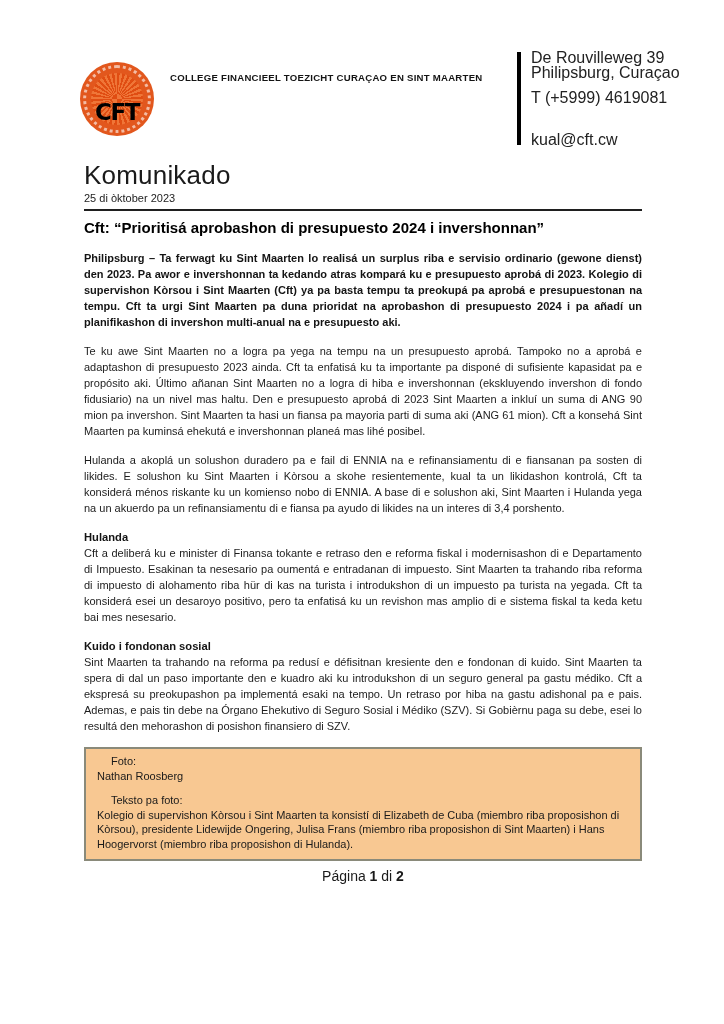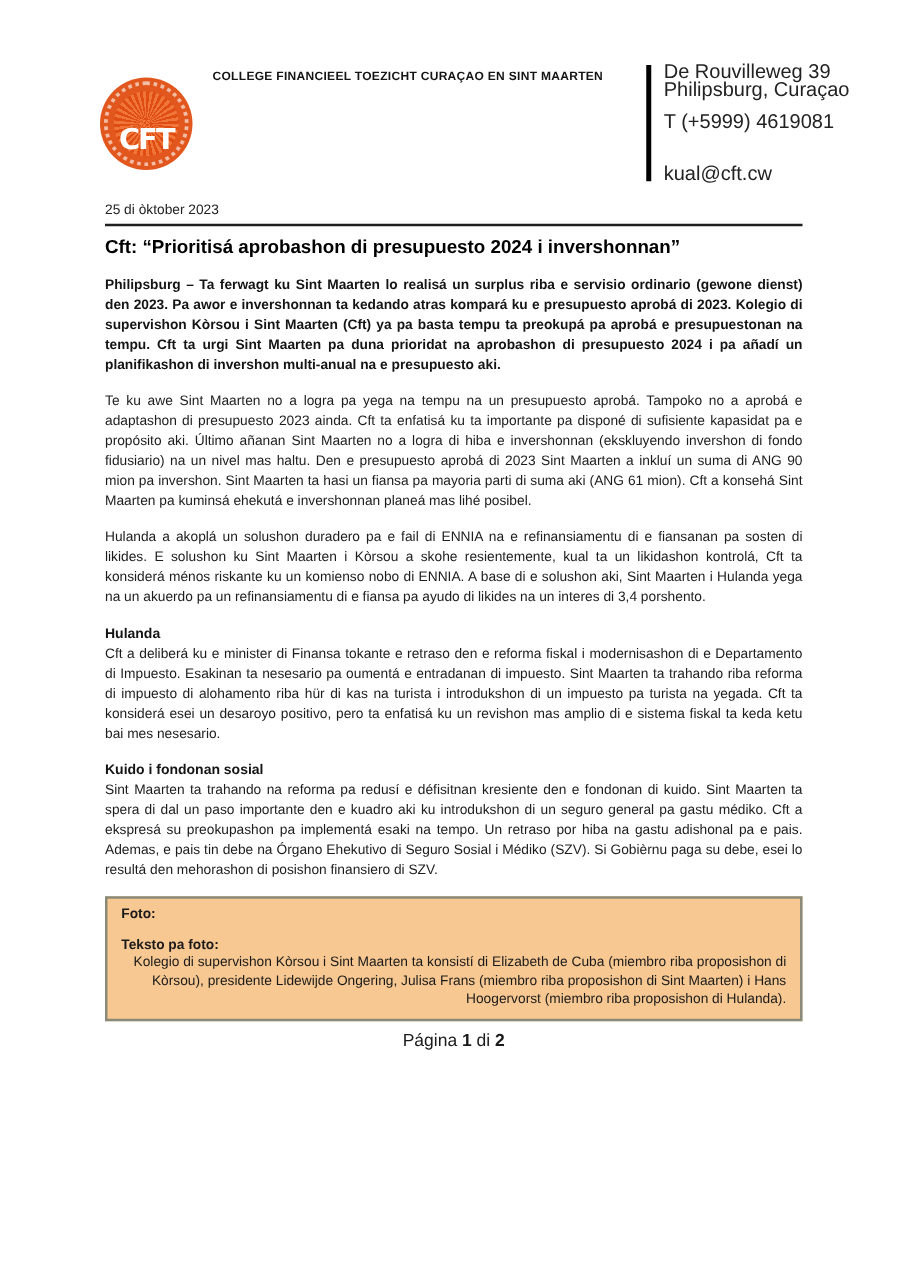--- a/index.html
+++ b/index.html
@@ -28,27 +28,27 @@
   }
   .logo::before{
     content:"";position:absolute;inset:11px;border-radius:50%;
     background:repeating-conic-gradient(#e04d12 0deg 6deg,#ef7638 6deg 12deg);
   }
   .logo::after{
     content:"";position:absolute;inset:3px;border-radius:50%;
     border:3.5px dotted rgba(255,255,255,0.6);
   }
   .logo-cft{
-    position:relative;z-index:2;color:#ffffff;font-weight:bold;
+    position:relative;z-index:2;color:#000000;font-weight:bold;
     font-size:23px;letter-spacing:-1.5px;
     font-family:"DejaVu Sans",sans-serif;
     margin-top:26px;
   }
   .org-name{
-    position:absolute;left:170px;top:56px;width:335px;
+    position:absolute;left:170px;top:72px;width:335px;
     font-size:9.6px;font-weight:bold;letter-spacing:0.25px;
     color:#141414;
   }
   .vbar{
     position:absolute;left:517px;top:52px;width:4px;height:93px;
     background:#000000;
   }
   .contact{
     position:absolute;left:531px;top:51px;width:180px;
     font-size:16px;line-height:14.5px;color:#222;
@@ -81,23 +81,23 @@
   .end-note{font-size:11.2px;line-height:16px;margin:0;}
 
   
   .photo-box{
     margin-top:11px;
     border:2px solid var(--box-border);
     background:var(--box-bg);
     padding:5px 11px 8px;
     font-size:11px;line-height:14.5px;color:#1a1a1a;
   }
-  .photo-box .b{font-weight:bold;}
+  .photo-box .b{font-weight:normal;margin-left:14px;}
   .photo-box .gap{height:10px;}
-  .caption{text-align:right;}
+  .caption{text-align:left;}
 
   
   .footer{
     margin-top:7px;text-align:center;font-size:14px;color:#1a1a1a;
   }
   .footer .b{font-weight:bold;}
 </style>
 </head>
 <body>
 
@@ -113,20 +113,21 @@
       <div>De Rouvilleweg 39</div>
       <div>Philipsburg, Curaçao</div>
       <div class="gap-sm"></div>
       <div>T (+5999) 4619081</div>
       <div class="gap-lg"></div>
       <div>kual@cft.cw</div>
     </div>
   </header>
 
   <main class="main">
+    <div class="doc-type">Komunikado</div>
     <div class="doc-date">25 di òktober 2023</div>
     <hr class="title-rule">
     <h1 class="headline">Cft: “Prioritisá aprobashon di presupuesto 2024 i invershonnan”</h1>
 
     <p class="para lead">Philipsburg – Ta ferwagt ku Sint Maarten lo realisá un surplus riba e servisio ordinario (gewone dienst) den 2023. Pa awor e invershonnan ta kedando atras kompará ku e presupuesto aprobá di 2023. Kolegio di supervishon Kòrsou i Sint Maarten (Cft) ya pa basta tempu ta preokupá pa aprobá e presupuestonan na tempu. Cft ta urgi Sint Maarten pa duna prioridat na aprobashon di presupuesto 2024 i pa añadí un planifikashon di invershon multi-anual na e presupuesto aki.</p>
 
     <p class="para">Te ku awe Sint Maarten no a logra pa yega na tempu na un presupuesto aprobá. Tampoko no a aprobá e adaptashon di presupuesto 2023 ainda. Cft ta enfatisá ku ta importante pa disponé di sufisiente kapasidat pa e propósito aki. Último añanan Sint Maarten no a logra di hiba e invershonnan (ekskluyendo invershon di fondo fidusiario) na un nivel mas haltu. Den e presupuesto aprobá di 2023 Sint Maarten a inkluí un suma di ANG 90 mion pa invershon. Sint Maarten ta hasi un fiansa pa mayoria parti di suma aki (ANG 61 mion). Cft a konsehá Sint Maarten pa kuminsá ehekutá e invershonnan planeá mas lihé posibel.</p>
 
     <section>
       <p class="para">Hulanda a akoplá un solushon duradero pa e fail di ENNIA na e refinansiamentu di e fiansanan pa sosten di likides. E solushon ku Sint Maarten i Kòrsou a skohe resientemente, kual ta un likidashon kontrolá, Cft ta konsiderá ménos riskante ku un komienso nobo di ENNIA. A base di e solushon aki, Sint Maarten i Hulanda yega na un akuerdo pa un refinansiamentu di e fiansa pa ayudo di likides na un interes di 3,4 porshento.</p>
@@ -138,20 +139,21 @@
     </section>
 
     <section>
       <h2 class="sec-head">Kuido i fondonan sosial</h2>
       <p class="para">Sint Maarten ta trahando na reforma pa redusí e défisitnan kresiente den e fondonan di kuido. Sint Maarten ta spera di dal un paso importante den e kuadro aki ku introdukshon di un seguro general pa gastu médiko. Cft a ekspresá su preokupashon pa implementá esaki na tempo. Un retraso por hiba na gastu adishonal pa e pais. Ademas, e pais tin debe na Órgano Ehekutivo di Seguro Sosial i Médiko (SZV). Si Gobièrnu paga su debe, esei lo resultá den mehorashon di posishon finansiero di SZV.</p>
     </section>
 
 
     <div class="photo-box">
       <div class="b">Foto:</div>
+      <div>Nathan Roosberg</div>
       <div class="gap"></div>
       <div class="b">Teksto pa foto:</div>
       <div class="caption">Kolegio di supervishon Kòrsou i Sint Maarten ta konsistí di Elizabeth de Cuba (miembro riba proposishon di Kòrsou), presidente Lidewijde Ongering, Julisa Frans (miembro riba proposishon di Sint Maarten) i Hans Hoogervorst (miembro riba proposishon di Hulanda).</div>
     </div>
 
     <div class="footer">
       <span>Página</span>
       <span class="b">1</span>
       <span>di</span>
       <span class="b">2</span>

